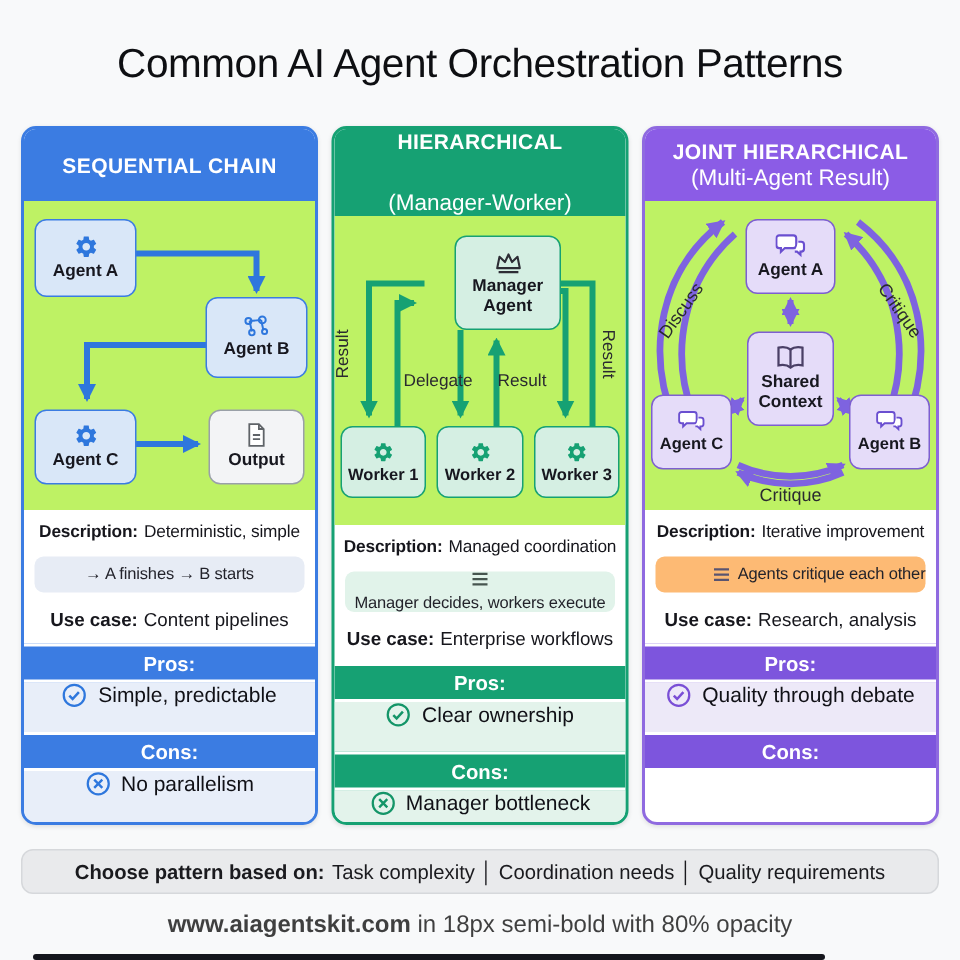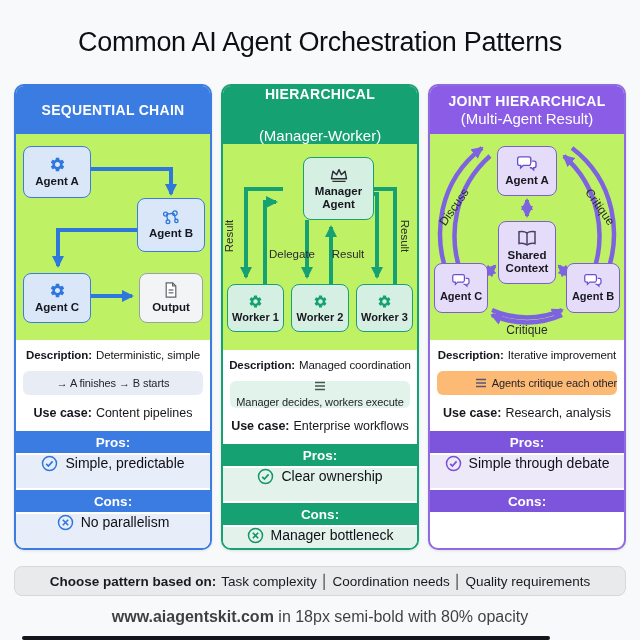--- a/index.html
+++ b/index.html
@@ -335,21 +335,21 @@
     <div class="uc-row">
       <b>Use case:</b>
       <span>Research, analysis</span>
     </div>
     <div class="bar">Pros:</div>
     <div class="pc-row">
       <svg class="ic" width="17" height="17" viewBox="0 0 17 17">
         <circle cx="8.5" cy="8.5" r="7" fill="none" stroke="#7a4fd6" stroke-width="1.5"></circle>
         <path d="M5.2 8.8 l2.2 2.2 l4.2-4.6" fill="none" stroke="#7a4fd6" stroke-width="1.7"></path>
       </svg>
-      <span>Simple through debate</span>
+      <span>Quality through debate</span>
     </div>
     <div class="bar">Cons:</div>
   </div>
 </div>
 
 <div class="choose-pill">
   <b>Choose pattern based on:</b>
   <span>Task complexity │ Coordination needs │ Quality requirements</span>
 </div>
 

